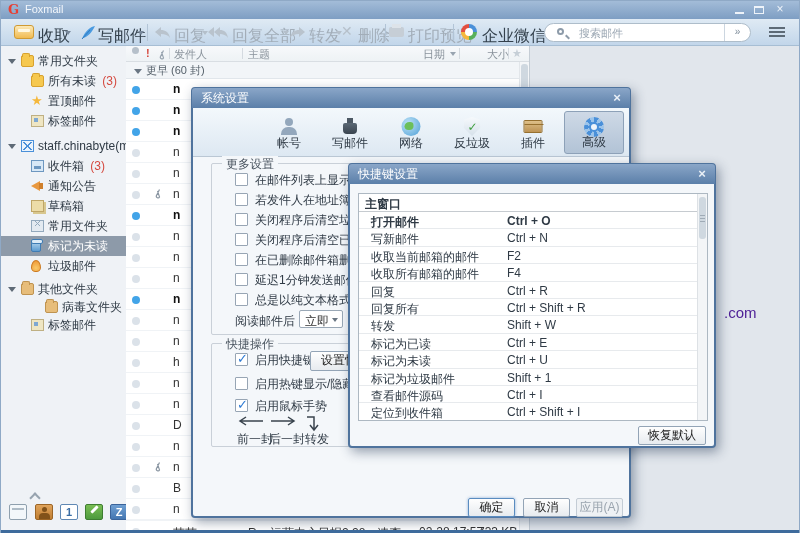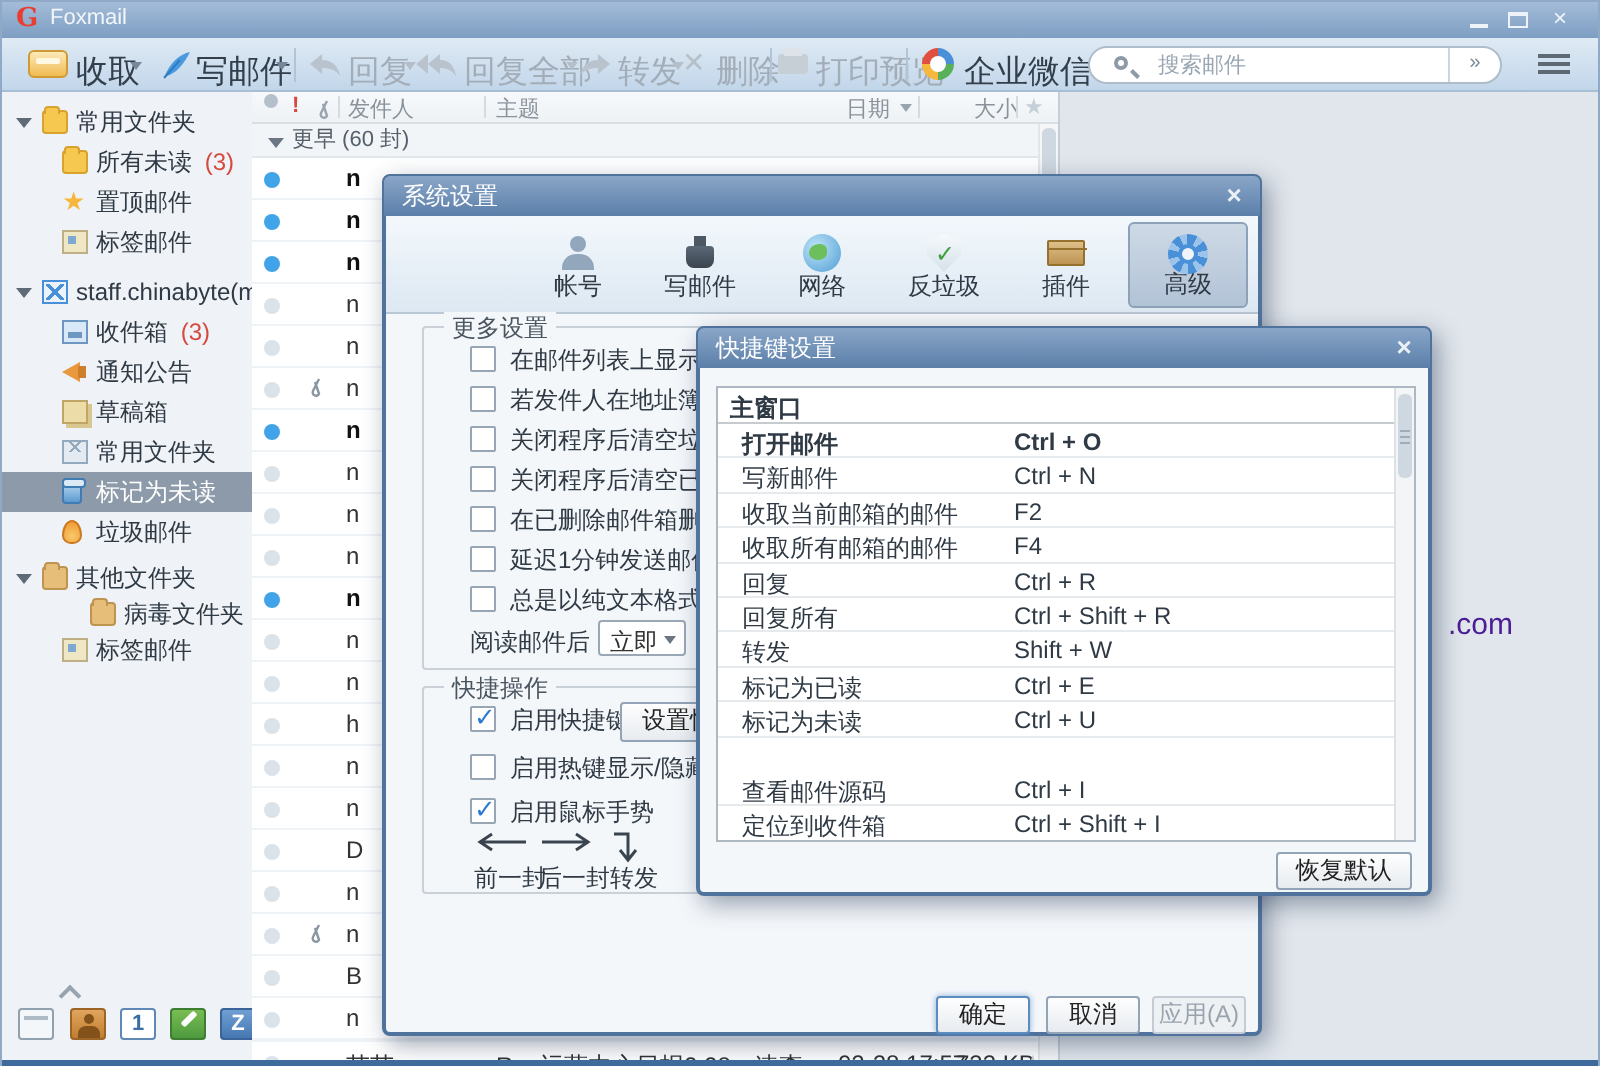--- a/index.html
+++ b/index.html
@@ -624,20 +624,24 @@
           <span class="sc-keys">Shift + W</span>
         </div>
         <div class="sc-row" style="top: 139.8px; height: 17.4px;">
           <span class="sc-act">标记为已读</span>
           <span class="sc-keys">Ctrl + E</span>
         </div>
         <div class="sc-row" style="top: 157.2px; height: 17.4px;">
           <span class="sc-act">标记为未读</span>
           <span class="sc-keys">Ctrl + U</span>
         </div>
+        <div class="sc-row" style="top: 174.6px; height: 17.4px;">
+          <span class="sc-act">标记为垃圾邮件</span>
+          <span class="sc-keys">Shift + 1</span>
+        </div>
         <div class="sc-row" style="top: 192px; height: 17.4px;">
           <span class="sc-act">查看邮件源码</span>
           <span class="sc-keys">Ctrl + I</span>
         </div>
         <div class="sc-row" style="top: 209.4px; height: 17.4px;">
           <span class="sc-act">定位到收件箱</span>
           <span class="sc-keys">Ctrl + Shift + I</span>
         </div>
       </div>
     <div class="btn" style="left:288px;top:261px;width:68px">恢复默认</div>

